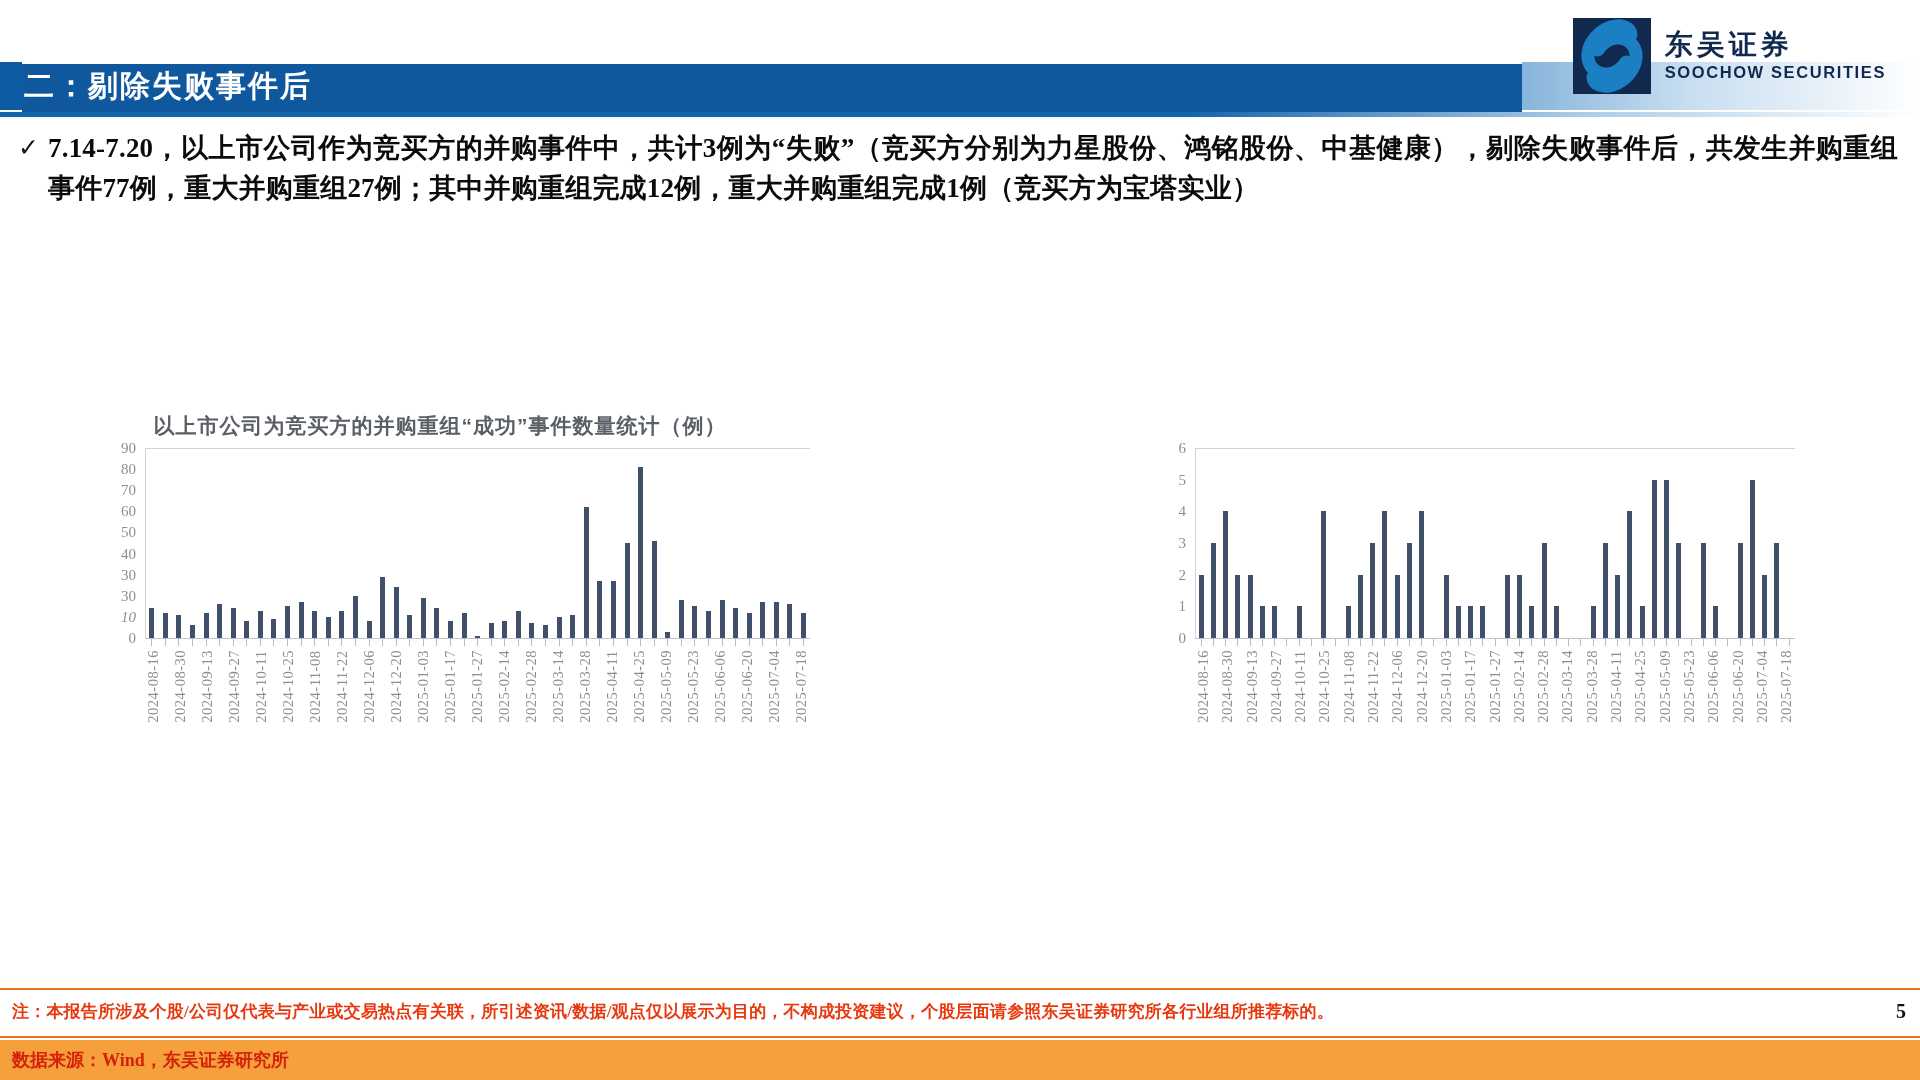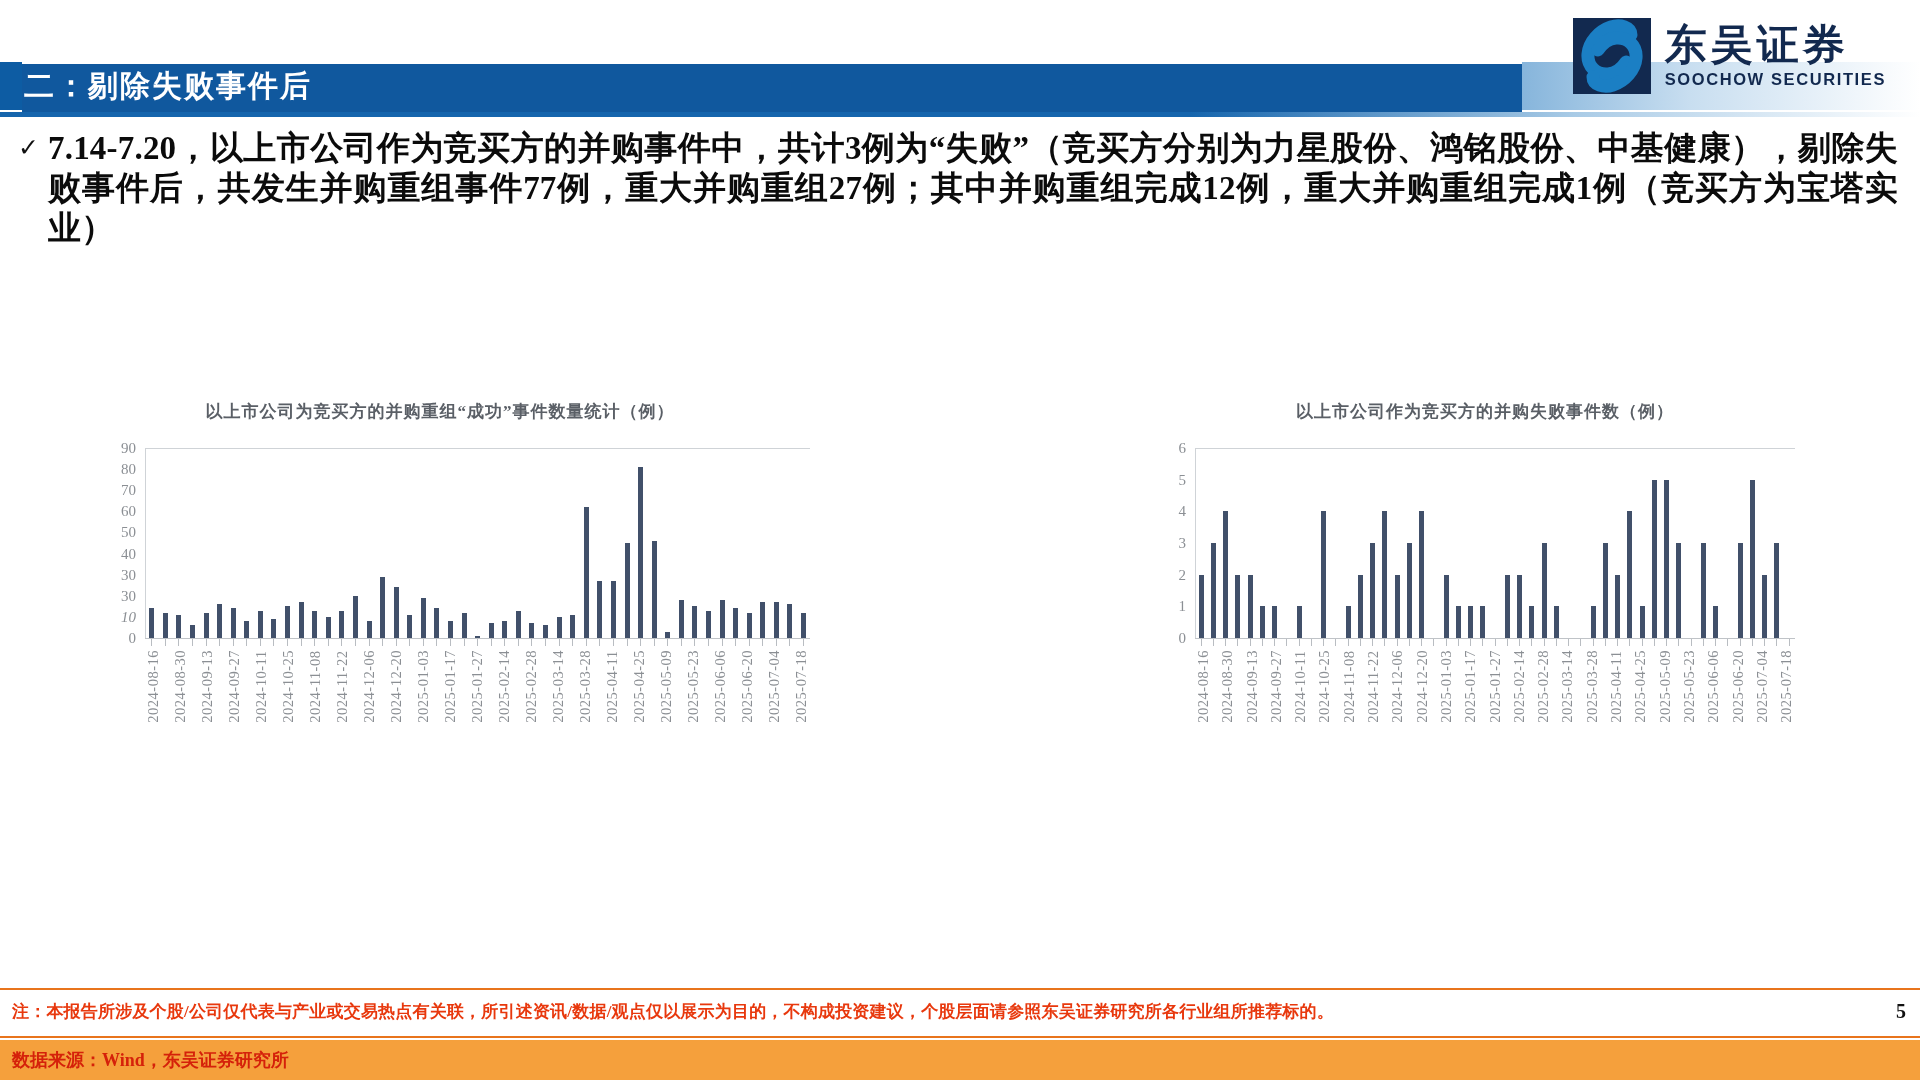--- a/index.html
+++ b/index.html
@@ -12,21 +12,21 @@
 
   
   .logo-wrap{
     position:absolute;top:18px;right:34px;
     display:flex;align-items:center;gap:14px;z-index:6;
   }
   .logo-mark{position:relative;width:78px;height:76px;flex:0 0 auto;}
   .logo-text{display:flex;flex-direction:column;align-items:flex-start;line-height:1;}
   .logo-cn{
     font-family:"Liberation Serif","DejaVu Serif",serif;
-    font-size:42px;font-weight:700;color:#12294f;letter-spacing:4px;
+    font-size:28px;font-weight:700;color:#12294f;letter-spacing:4px;
   }
   .logo-en{
     font-family:"Liberation Sans","DejaVu Sans",sans-serif;
     font-size:16.5px;font-weight:700;color:#12294f;letter-spacing:1.6px;margin-top:5px;
   }
 
   
   .band-area{position:absolute;left:0;top:62px;width:1920px;height:58px;}
   .band-grad{
     position:absolute;left:0;top:0;width:100%;height:48px;
@@ -48,31 +48,31 @@
     z-index:3;line-height:40px;
   }
 
   
   .bullet-row{position:absolute;left:18px;top:128px;width:1880px;display:flex;}
   .bullet-check{
     font-size:25px;color:#111;width:30px;flex:0 0 30px;line-height:40px;
     font-family:"DejaVu Sans",sans-serif;
   }
   .bullet-text{
-    font-size:33px;font-weight:700;color:#0b0b0b;line-height:40px;
+    font-size:27px;font-weight:700;color:#0b0b0b;line-height:40px;
     letter-spacing:0.2px;text-align:justify;
     font-family:"Liberation Serif","DejaVu Serif",serif;
   }
 
   
   .chart{position:absolute;}
   .chart-title{
-    position:absolute;top:4px;left:0;width:100%;text-align:center;
-    font-size:17px;font-weight:700;color:#5a5f66;letter-spacing:1px;
-    font-family:Liberation Serif, serif;
+    position:absolute;top:16px;left:0;width:100%;text-align:center;
+    font-size:21px;font-weight:700;color:#5a5f66;letter-spacing:1px;
+    font-family:Liberation Sans, sans-serif;
   }
   .plot{position:absolute;}
   .ytick{
     position:absolute;right:100%;transform:translateY(-50%);
     padding-right:9px;font-size:15px;color:#8b8f94;white-space:nowrap;
     font-family:"Liberation Serif","DejaVu Serif",serif;
   }
   .axis-line{position:absolute;left:0;width:100%;height:1px;background:#bfc3c7;}
   .bars{position:absolute;left:0;bottom:0;width:100%;height:100%;display:flex;align-items:flex-end;}
   .bar-cell{flex:1 1 0;height:100%;display:flex;align-items:flex-end;justify-content:center;}
@@ -549,21 +549,20 @@
         </div>
         <div class="xl-cell"></div>
         <div class="xl-cell">
           <span class="xl">2025-07-18</span>
         </div>
       </div>
     </div>
 </div>
 
 <div class="chart" id="chart1" style="left:1090px;top:396px;width:790px;height:520px;">
-  <div class="chart-title">以上市公司作为竞买方的并购失败事件数（例）</div>
   <div class="plot" id="plot1" style="left:105px;top:52px;width:600px;height:190px;">
       <div class="ytick" style="top: 190px;">0</div>
       <div class="ytick" style="top: 158.333px;">1</div>
       <div class="ytick" style="top: 126.667px;">2</div>
       <div class="ytick" style="top: 95px;">3</div>
       <div class="ytick" style="top: 63.3333px;">4</div>
       <div class="ytick" style="top: 31.6667px;">5</div>
       <div class="ytick" style="top: 0px;">6</div>
       <div class="plot-border-top"></div>
       <div class="plot-border-left"></div>

